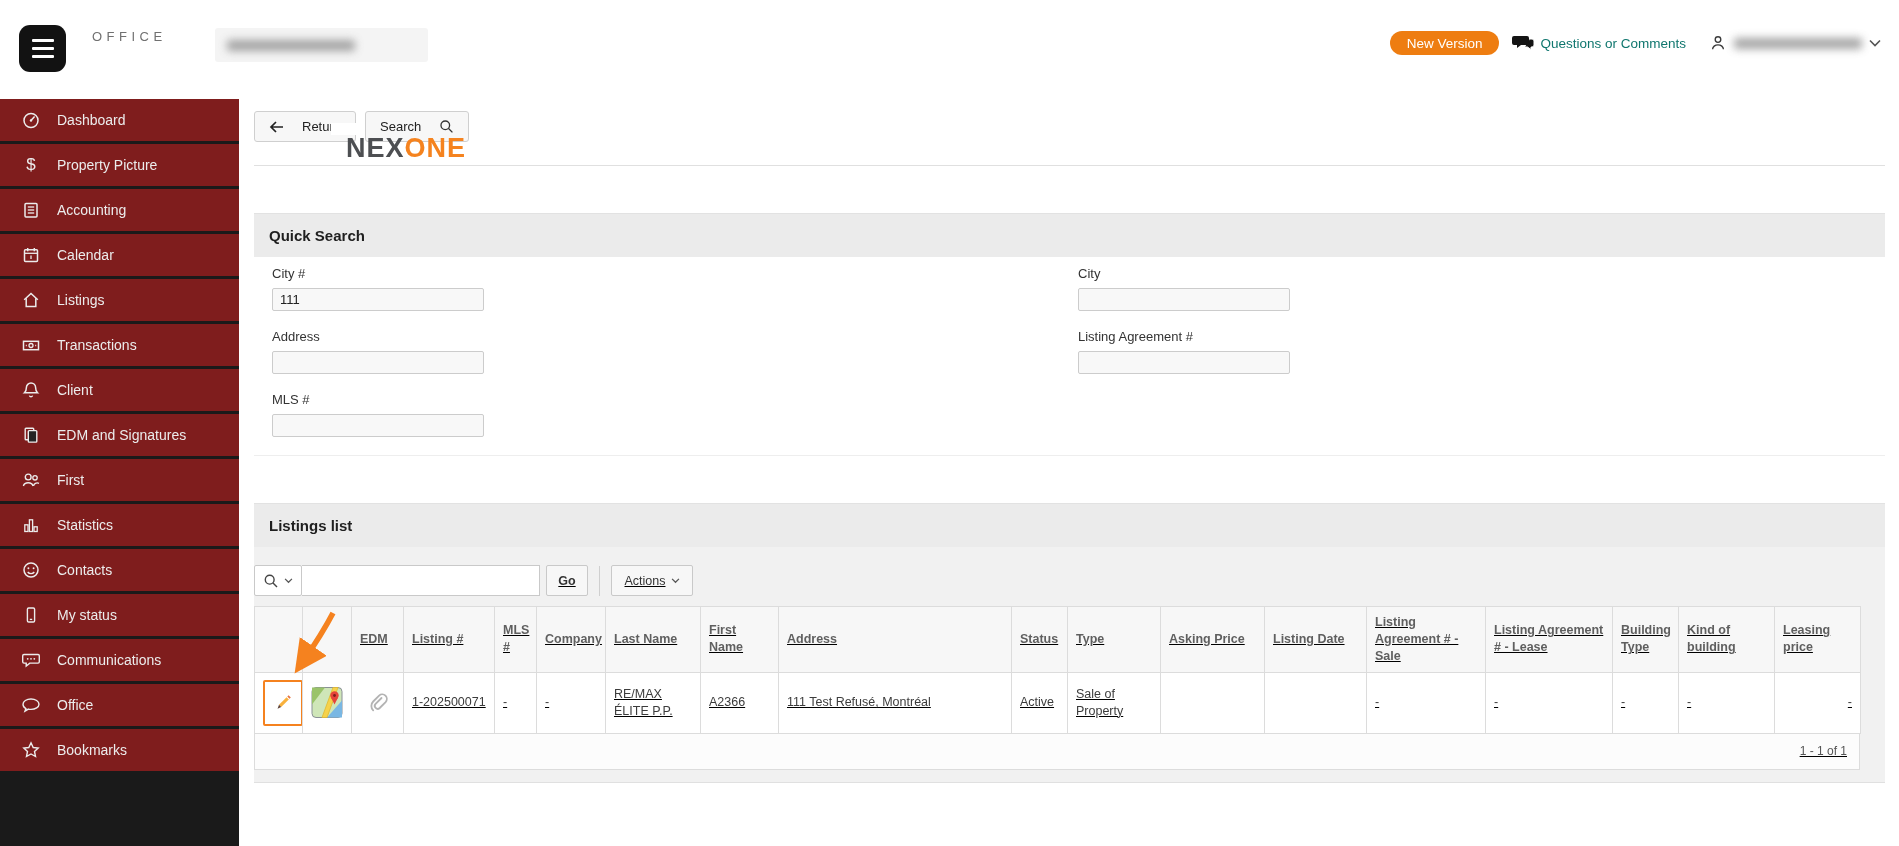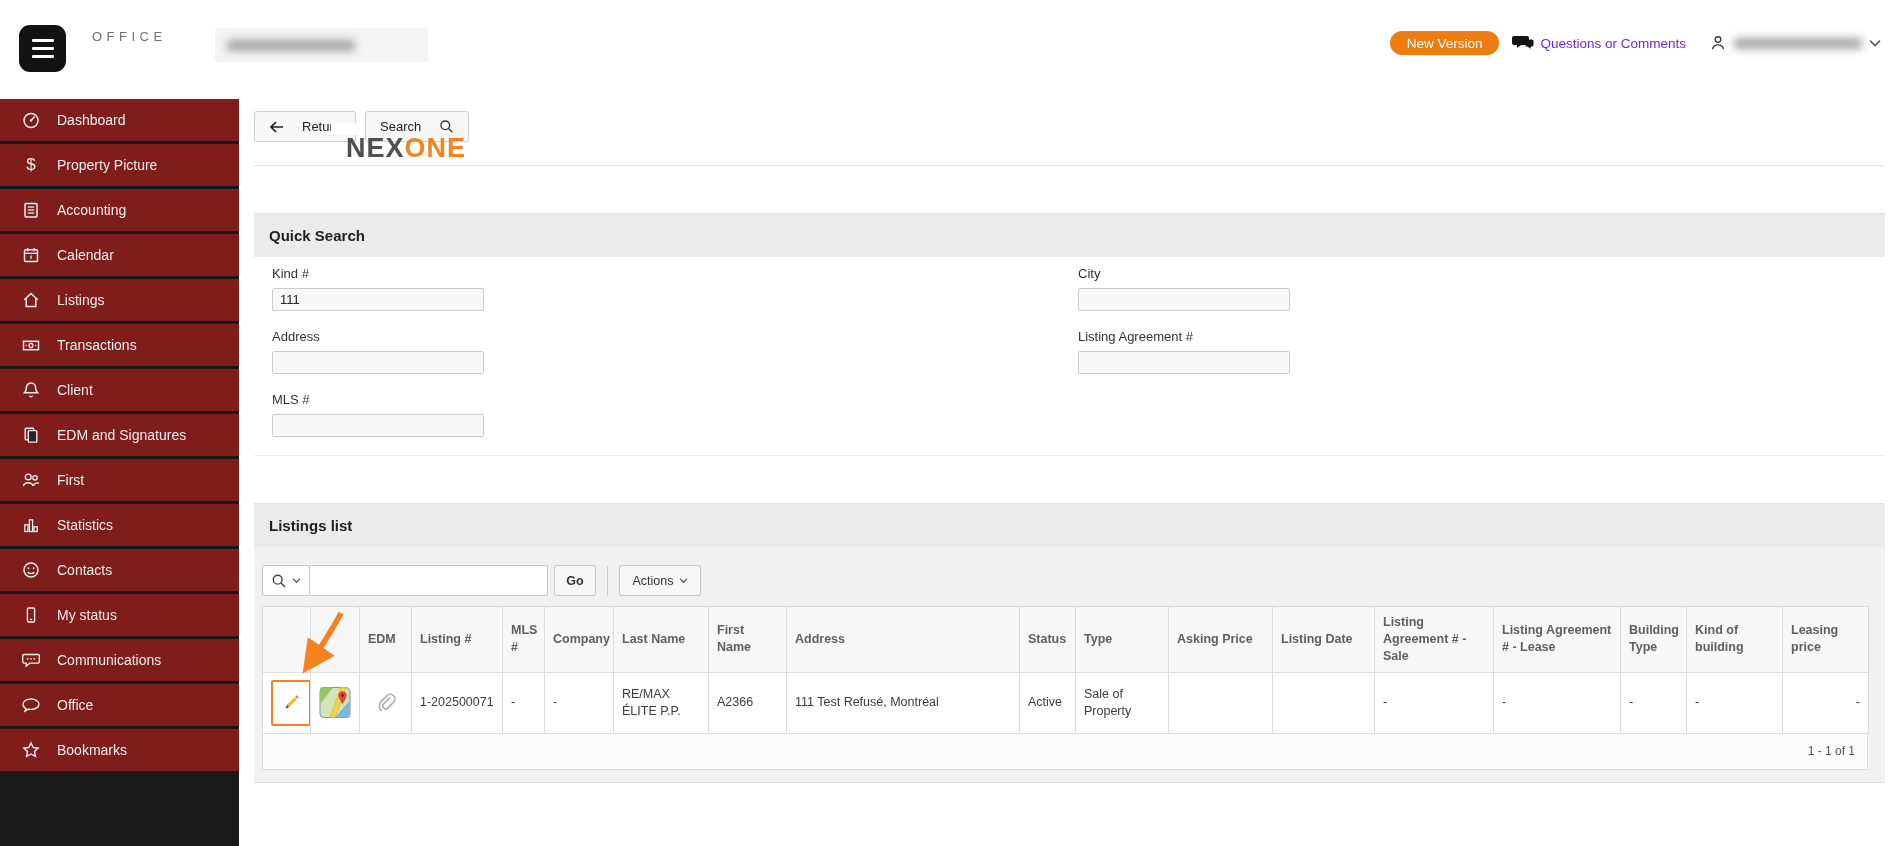--- a/index.html
+++ b/index.html
@@ -17,21 +17,21 @@
   .logo .main { font-size:27px; font-weight:bold; letter-spacing:1px; }
   .logo .nex { color:#4d4f52; }
   .logo .one { color:#f5831f; }
   .logo .sub { font-size:13px; letter-spacing:4.5px; color:#707070; margin-top:6px; }
   .app-search { position:absolute; left:215px; top:28px; width:213px; height:34px; background:#f4f4f4;
     border-radius:3px; display:flex; align-items:center; padding-left:12px; }
   .blurblob { height:11px; background:#8f8f8f; border-radius:3px; filter:blur(4px); opacity:.8; }
   .header-right { position:absolute; right:18px; top:31px; display:flex; align-items:center; gap:13px; }
   .new-version-btn { background:#ee7d11; color:#fff; font-size:13.5px; height:21px; padding:12px 17px;
     border:none; border-radius:16px; display:flex; align-items:center; cursor:pointer; }
-  .qoc { display:flex; align-items:center; gap:6px; font-size:13.5px; color:#6d28d9; cursor:pointer; }
+  .qoc { display:flex; align-items:center; gap:6px; font-size:13.5px; color:#0f766e; cursor:pointer; }
   .user-menu { display:flex; align-items:center; gap:7px; margin-left:10px; cursor:pointer; }
 
   
   .sidebar { position:absolute; left:0; top:99px; width:239px; bottom:0; background:#1a1a1a; z-index:9; }
   .side-item { height:42px; margin-bottom:3px; background:#7f1d1d; display:flex; align-items:center;
     padding-left:21px; gap:16px; cursor:pointer; }
   .side-item .lbl { color:#ececec; font-size:14px; }
   .side-item svg { flex:0 0 auto; }
   .dollar { width:20px; text-align:center; color:#ececec; font-size:17px; }
 
@@ -48,21 +48,21 @@
     display:flex; align-items:center; padding-left:15px; font-size:15px; font-weight:bold; color:#1f1f1f; }
   .qs-body { background:#fff; border-bottom:1px solid #eee; padding:9px 0 18px 18px; }
   .qs-grid { display:grid; grid-template-columns:212px 212px; column-gap:594px; row-gap:18px; }
   .field label { display:block; font-size:13px; color:#333; margin-bottom:7px; }
   .field input { width:212px; height:23px; background:#f8f8f8; border:1px solid #ccc; border-radius:2px;
     font-size:13px; color:#222; padding:0 7px; font-family:"Liberation Sans", sans-serif; }
   .help-badge { display:inline-flex; width:15px; height:15px; border:1px solid #c5c5c5; border-radius:50%;
     color:#b5b5b5; font-size:10px; align-items:center; justify-content:center; vertical-align:-2px; margin-left:5px; cursor:pointer; }
 
   .listings-section { margin-top:12px; }
-  .listings-body { background:#f1f1f1; border-bottom:1px solid #e0e0e0; padding:18px 8px 12px 8px; }
+  .listings-body { background:#f1f1f1; border-bottom:1px solid #e0e0e0; padding:18px 8px 12px 0;text-decoration:underline; }
   .ir-toolbar { display:flex; align-items:center; margin-bottom:10px; }
   .ir-btn { height:31px; background:#fff; border:1px solid #c9c9c9; border-radius:2px; display:flex;
     align-items:center; justify-content:center; gap:5px; cursor:pointer; font-size:12.5px; color:#333;
     font-family:"Liberation Sans", sans-serif; }
   .search-drop { width:48px; }
   .ir-search { width:238px; height:31px; border:1px solid #c9c9c9; border-left:none; font-size:13px;
     padding:0 8px; font-family:"Liberation Sans", sans-serif; color:#222; }
   .go-btn { width:42px; margin-left:6px; font-weight:bold; background:#f7f7f7; }
   .toolbar-sep { width:1px; height:30px; background:#cfcfcf; margin:0 11px; }
   .actions-btn { width:82px; background:#f7f7f7; }
@@ -258,21 +258,21 @@
           </svg>
       </button>
     </div>
 
     <div class="top-divider"></div>
 
     <div class="section-header">Quick Search</div>
     <div class="qs-body">
       <div class="qs-grid">
         <div class="field">
-          <label>Kind #</label>
+          <label>City #</label>
           <input type="text" value="111" style="">
         </div>
         <div class="field">
           <label>City</label>
           <input type="text" value="" style="">
         </div>
         <div class="field">
           <label>Address</label>
           <input type="text" value="" style="">
         </div>

